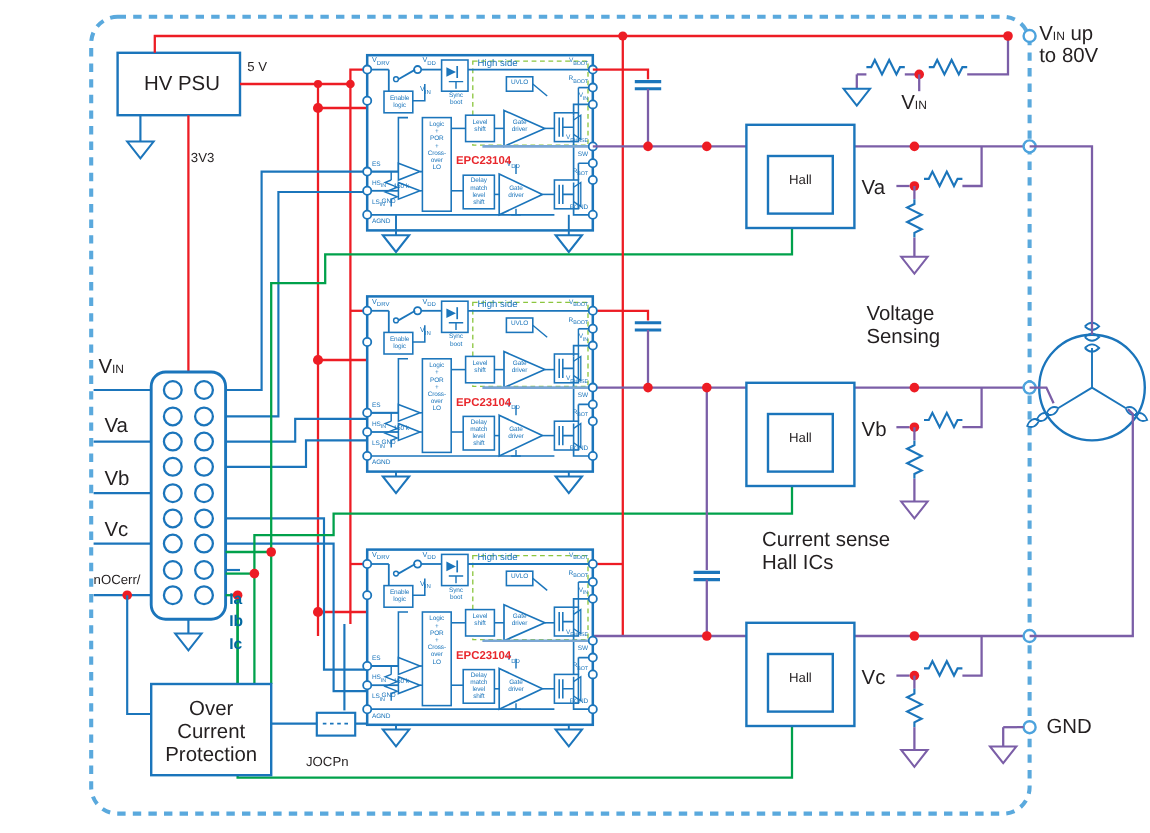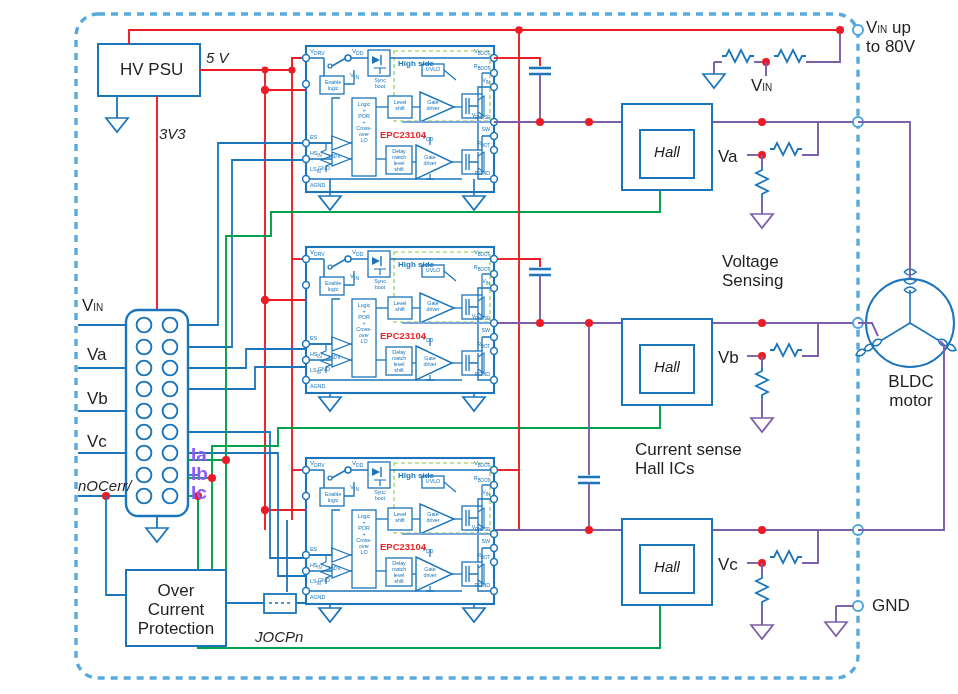--- a/index.html
+++ b/index.html
@@ -1,28 +1,28 @@
 <!DOCTYPE html>
 <html><head>
 <meta charset="utf-8">
 <style>
   html,body{margin:0;padding:0;background:#ffffff;}
   body{font-family:"Liberation Sans", sans-serif;}
   #stage{position:relative;width:958px;height:694px;background:#fff;overflow:hidden;}
   #stage svg{position:absolute;left:0;top:0;}
   .lbl{position:absolute;color:#231f20;font-family:"Liberation Sans",sans-serif;line-height:1.12;white-space:pre;}
   .big{font-size:17px;}
-  .mid{font-size:15px;font-style:italic;}
+  .mid{font-size:11px;}
   .sub{font-size:10px;vertical-align:baseline;}
   .icred{color:#e8272c;font-weight:bold;font-size:9.5px;}
   .icblue{color:#1b75bb;font-size:5.4px;letter-spacing:-0.1px;}
   .icblue6{color:#1b75bb;font-size:6px;}
-  .hs{color:#1b75bb;font-weight:bold;font-size:8px;margin-top:11px;}
+  .hs{color:#1b75bb;font-weight:normal;font-size:8px;}
   .board{color:#4da3dd;font-weight:bold;font-size:19px;letter-spacing:0.2px;}
-  .grn{color:#8b5cf6;font-weight:bold;font-size:19px;}
+  .grn{color:#0369a1;font-weight:bold;font-size:13px;margin-top:48px;}
   .ctr{text-align:center;}
 </style>
 </head>
 <body>
 
 <div id="stage">
 
 <svg width="958" height="694" viewBox="0 0 958 694">
   <defs>
     <g id="gndsym">
@@ -621,22 +621,20 @@
 
 <div class="lbl big" style="left:722px;top:252px;"><span>Voltage
 Sensing</span></div>
 <div class="lbl big" style="left:635px;top:440px;"><span>Current sense
 Hall ICs</span></div>
 
 <div class="lbl mid" style="left:645px;top:144px;width:44px;text-align:center;">Hall</div>
 <div class="lbl mid" style="left:645px;top:359px;width:44px;text-align:center;">Hall</div>
 <div class="lbl mid" style="left:645px;top:559px;width:44px;text-align:center;">Hall</div>
 
-<div class="lbl big ctr" style="left:876px;top:372px;width:70px;"><span>BLDC
-motor</span></div>
 <div class="lbl big" style="left:872px;top:596px;">GND</div>
 
 
 <div id="ic-text-layer">
       <div class="lbl icblue6" style="left: 310px; top: 48px; text-align: left;">V<sub>DRV</sub></div>
       <div class="lbl icblue6" style="left: 352px; top: 48px; text-align: left;">V<sub>DD</sub></div>
       <div class="lbl icblue" style="left: 310px; top: 134px; text-align: left;">ES</div>
       <div class="lbl icblue" style="left: 310px; top: 150px; text-align: left;">HS<sub>IN</sub></div>
       <div class="lbl icblue" style="left: 310px; top: 166px; text-align: left;">LS<sub>IN</sub></div>
       <div class="lbl icblue" style="left: 310px; top: 182px; text-align: left;">AGND</div>

